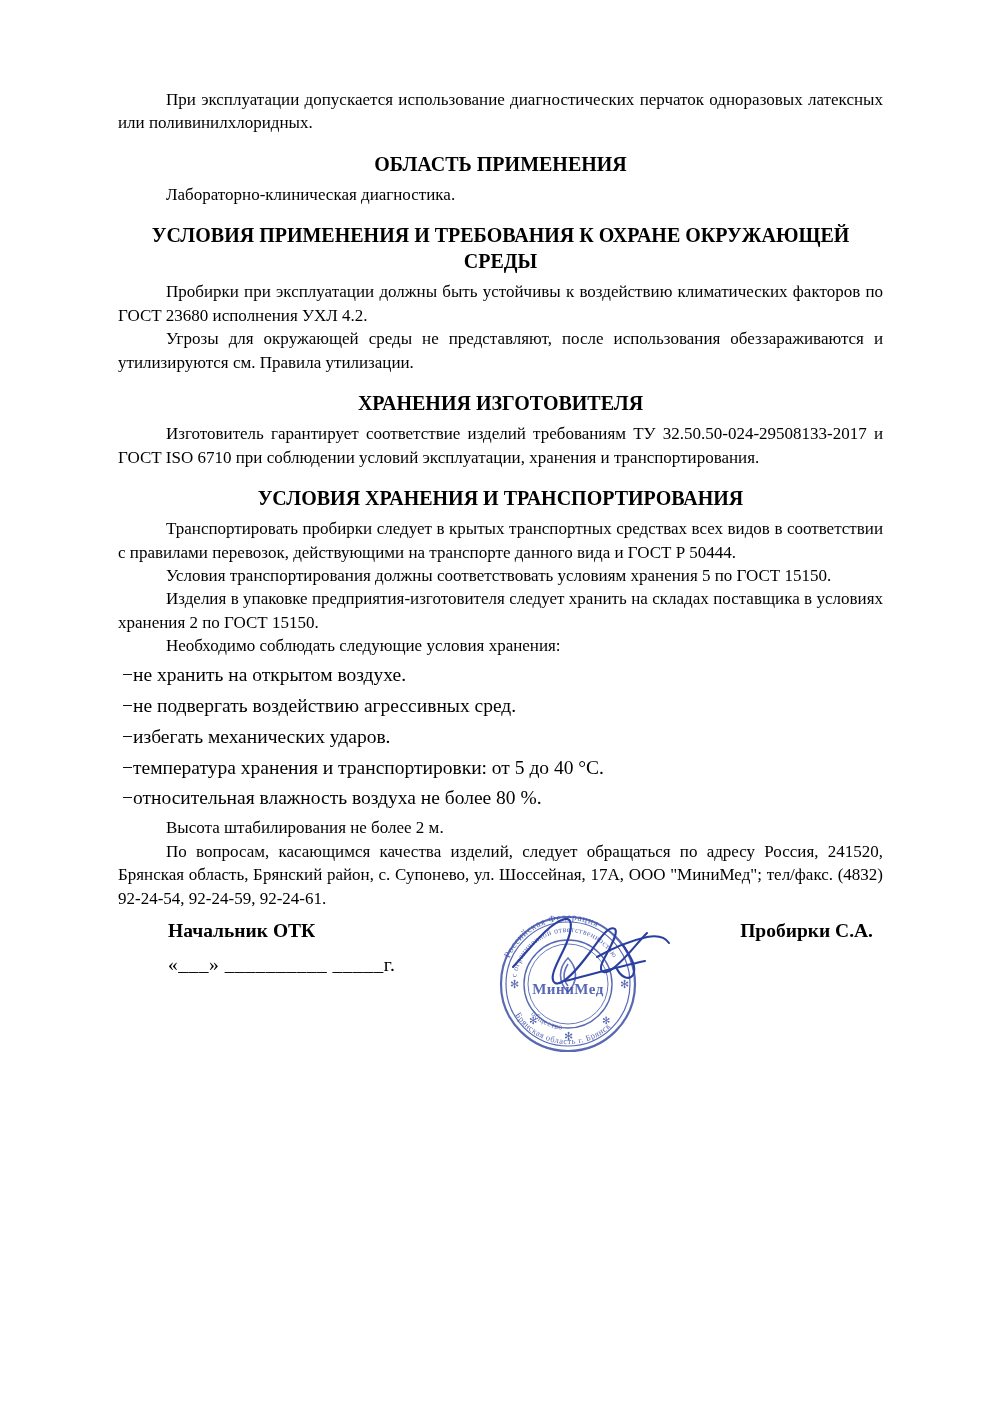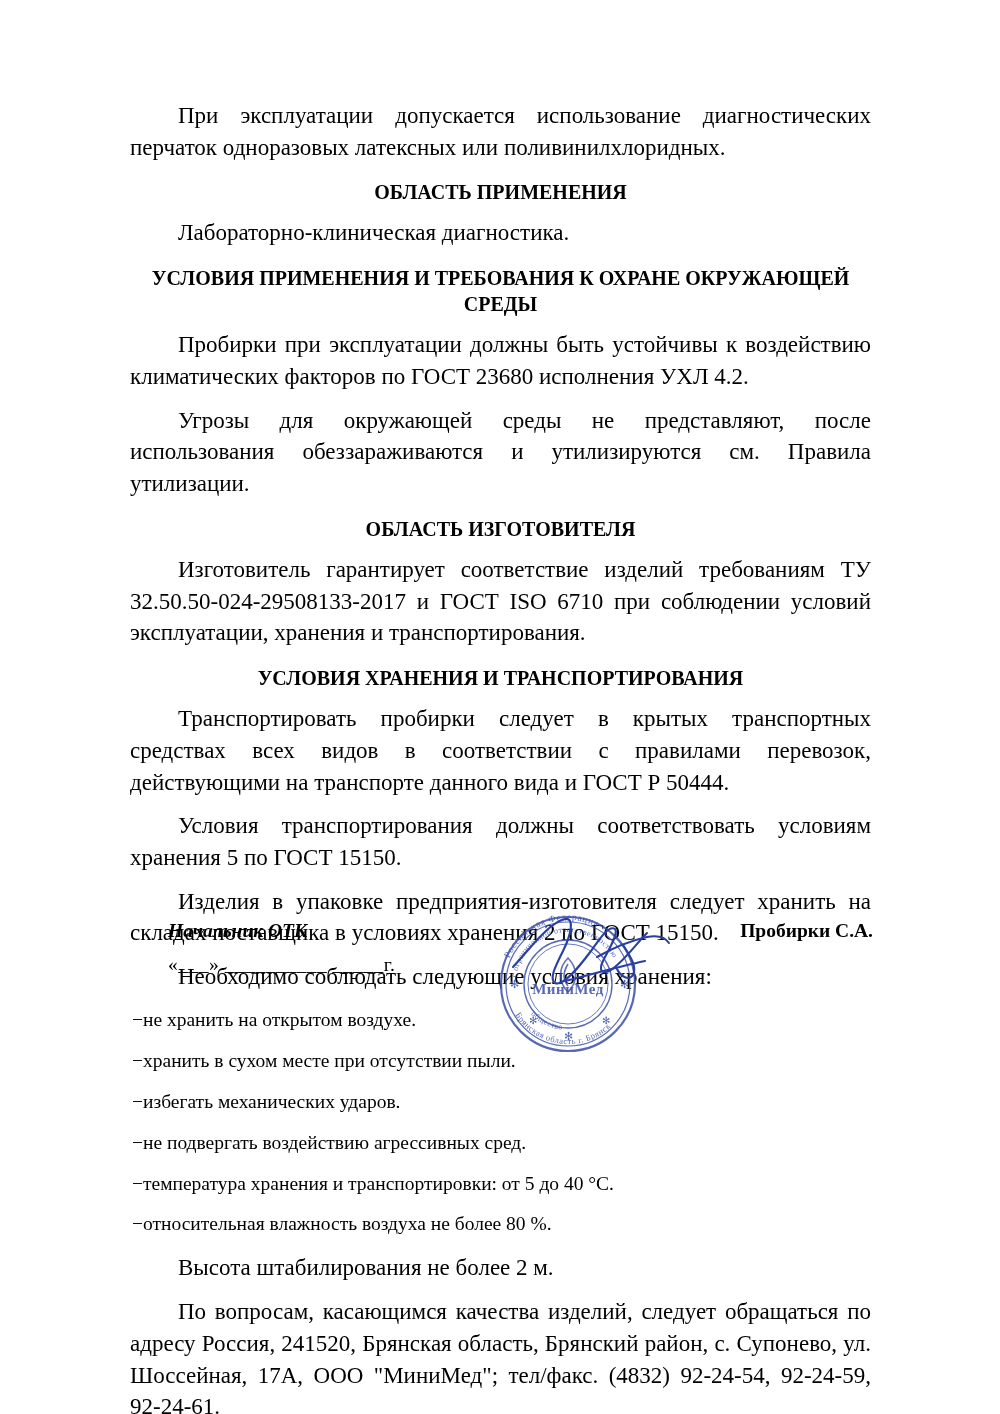--- a/index.html
+++ b/index.html
@@ -16,58 +16,57 @@
     color: #000000;
     overflow: hidden;
   }
   .content {
     position: absolute;
     left: 118px;
     top: 88px;
     width: 765px;
   }
   p {
-    margin: 12px;
-    font-size: 23px;
+    margin: 0;
+    font-size: 17px;
     line-height: 1.38;
     text-align: justify;
     text-justify: inter-word;
   }
   p.indent {
     text-indent: 48px;
   }
   h2 {
     margin: 16px 0 6px 0;
     font-size: 20px;
     font-weight: bold;
     text-align: center;
     line-height: 1.3;
   }
   .dash-line {
-    margin: 14px;
+    margin: 4px;
     font-size: 19.5px;
     line-height: 1.38;
     text-align: left;
   }
 
   
   .sign-block {
     position: absolute;
     left: 118px;
     top: 920px;
     width: 765px;
     height: 120px;
   }
   .sign-left {
     position: absolute;
     left: 50px;
     top: 0;
     font-size: 19.5px;
     font-weight: bold;
-    font-style: italic;
   }
   .sign-date {
     position: absolute;
     left: 50px;
     top: 34px;
     font-size: 19.5px;
     letter-spacing: 0.5px;
   }
   .sign-right {
     position: absolute;
@@ -104,33 +103,32 @@
 
     <p class="indent">При эксплуатации допускается использование диагностических перчаток одноразовых латексных или поливинилхлоридных.</p>
 
     <h2>ОБЛАСТЬ ПРИМЕНЕНИЯ</h2>
     <p class="indent">Лабораторно-клиническая диагностика.</p>
 
     <h2>УСЛОВИЯ ПРИМЕНЕНИЯ И ТРЕБОВАНИЯ К ОХРАНЕ ОКРУЖАЮЩЕЙ СРЕДЫ</h2>
     <p class="indent">Пробирки при эксплуатации должны быть устойчивы к воздействию климатических факторов по ГОСТ 23680 исполнения УХЛ 4.2.</p>
     <p class="indent">Угрозы для окружающей среды не представляют, после использования обеззараживаются и утилизируются см. Правила утилизации.</p>
 
-    <h2>ОБЛАСТЬ ИЗГОТОВИТЕЛЯ</h2>
+    <h2>ХРАНЕНИЯ ИЗГОТОВИТЕЛЯ</h2>
     <p class="indent">Изготовитель гарантирует соответствие изделий требованиям ТУ 32.50.50-024-29508133-2017 и ГОСТ ISO 6710 при соблюдении условий эксплуатации, хранения и транспортирования.</p>
 
     <h2>УСЛОВИЯ ХРАНЕНИЯ И ТРАНСПОРТИРОВАНИЯ</h2>
     <p class="indent">Транспортировать пробирки следует в крытых транспортных средствах всех видов в соответствии с правилами перевозок, действующими на транспорте данного вида и ГОСТ Р 50444.</p>
     <p class="indent">Условия транспортирования должны соответствовать условиям хранения 5 по ГОСТ 15150.</p>
     <p class="indent">Изделия в упаковке предприятия-изготовителя следует хранить на складах поставщика в условиях хранения 2 по ГОСТ 15150.</p>
     <p class="indent">Необходимо соблюдать следующие условия хранения:</p>
 
     <p class="dash-line">−не хранить на открытом воздухе.</p>
-    <p class="dash-line">−хранить в сухом месте при отсутствии пыли.</p>
+    <p class="dash-line">−не подвергать воздействию агрессивных сред.</p>
     <p class="dash-line">−избегать механических ударов.</p>
-    <p class="dash-line">−не подвергать воздействию агрессивных сред.</p>
     <p class="dash-line">−температура хранения и транспортировки: от 5 до 40 °С.</p>
     <p class="dash-line">−относительная влажность воздуха не более 80 %.</p>
 
     <p class="indent">Высота штабилирования не более 2 м.</p>
     <p class="indent">По вопросам, касающимся качества изделий, следует обращаться по адресу Россия, 241520, Брянская область, Брянский район, с. Супонево, ул. Шоссейная, 17А, ООО "МиниМед"; тел/факс. (4832) 92-24-54, 92-24-59, 92-24-61.</p>
 
   </div>
 
   <div class="sign-block">
     <div class="sign-left">Начальник ОТК</div>

